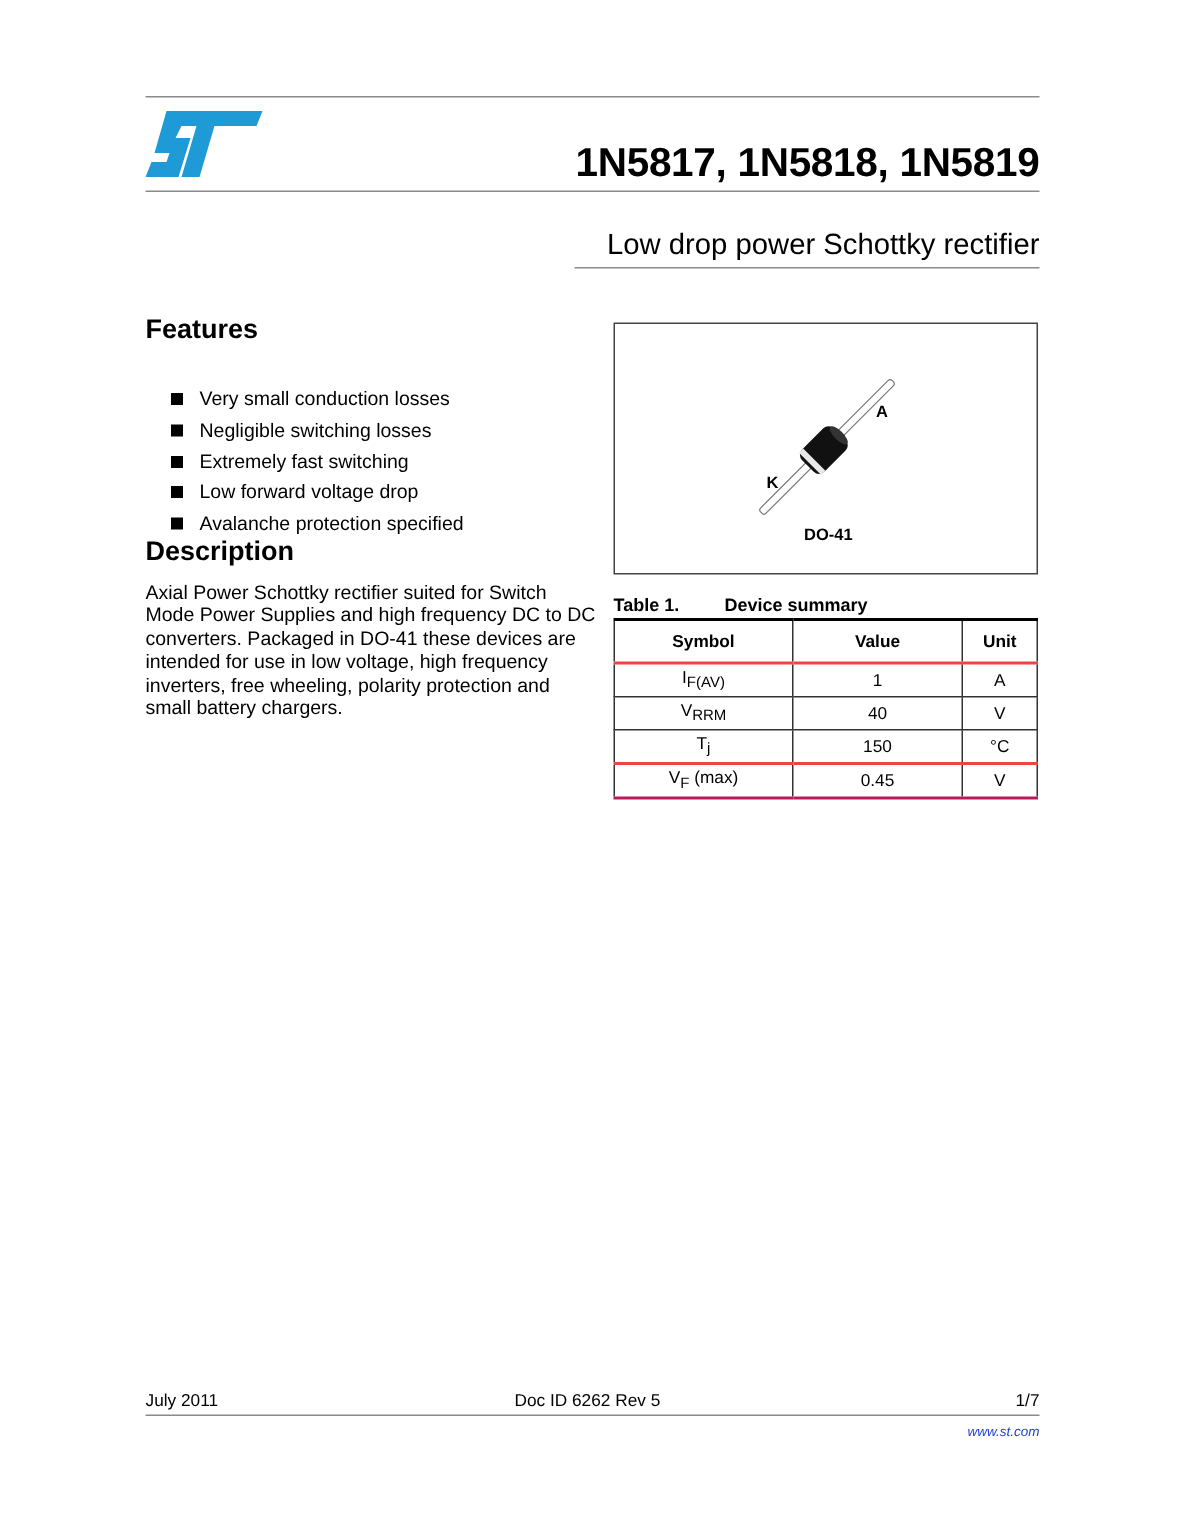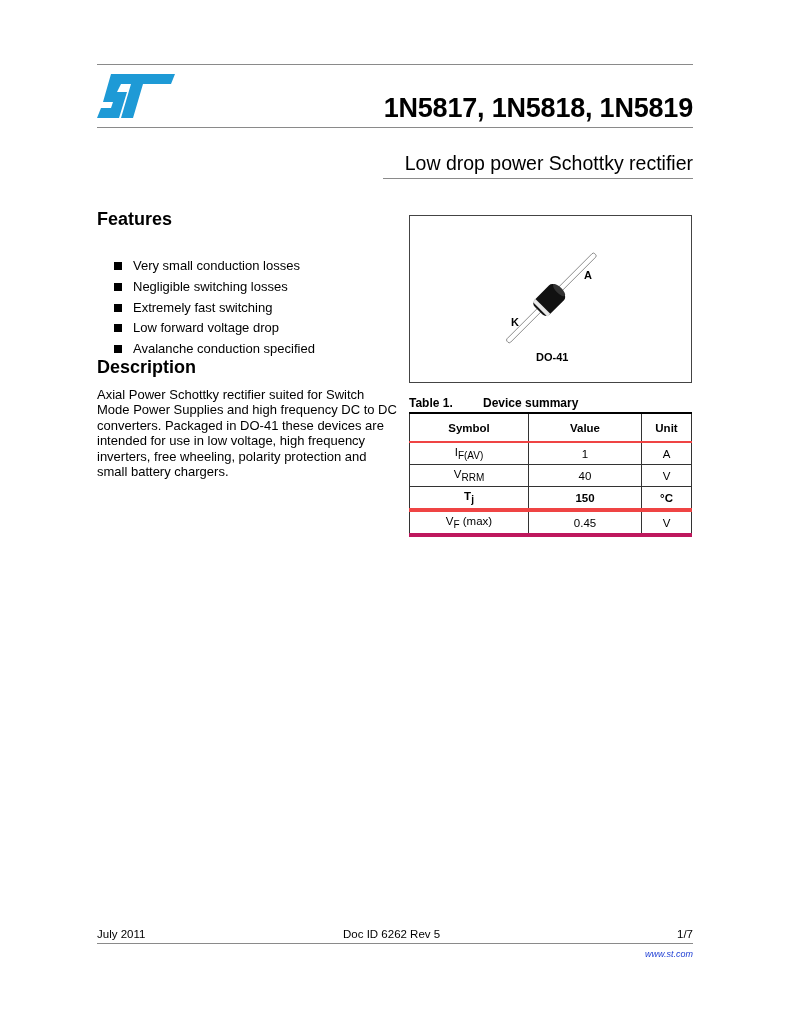--- a/index.html
+++ b/index.html
@@ -15,22 +15,22 @@
   .features-list li { height: 20.7px; line-height: 18px; display: flex; align-items: center; }
   .bullet { display: inline-block; width: 8px; height: 8px; background: #000; margin-right: 11px; margin-left: 1px; }
   .desc { left: 97px; top: 387px; width: 300px; font-size: 13px; line-height: 15.4px; }
   .figbox { left: 409px; top: 215px; width: 283px; height: 168px; border: 1px solid #444; box-sizing: border-box; }
   .fig-label { font-size: 11px; font-weight: bold; }
   .table-caption { left: 409px; top: 396px; font-size: 12px; font-weight: bold; white-space: nowrap; }
   .table-caption .num { display: inline-block; width: 74px; }
   table.summary { position: absolute; left: 409px; top: 412px; width: 283px; border-collapse: collapse; font-size: 11.5px; }
   table.summary th, table.summary td { border: 1px solid #333; text-align: center; height: 21px; padding: 0; }
   table.summary th { height: 27px; font-weight: bold; border-top: 2px solid #000; border-bottom: 2px solid #ef4444; }
-  table.summary tr.last td { border-bottom: 4px solid #be185d; }
-  table.summary tr.sep td { border-bottom: 4px solid #ef4444; font-weight: bold; }
+  table.summary tr.last td { border-bottom: 2px solid #be185d; }
+  table.summary tr.sep td { border-bottom: 2px solid #ef4444; }
   table.summary .c1 { width: 118px; }
   table.summary .c2 { width: 112px; }
   sub { font-size: 10px; vertical-align: -3px; }
   .footer { top: 928px; font-size: 11.5px; }
   .footer-link { right: 98px; top: 949px; font-size: 9px; font-style: italic; color: #1f3fd4; }
 </style>
 </head>
 <body>
 
 <div class="hr" style="left:97px; top:64px; width:596px;"></div>
@@ -59,21 +59,21 @@
   <li>
       <span class="bullet"></span>
       <span>Extremely fast switching</span>
     </li>
   <li>
       <span class="bullet"></span>
       <span>Low forward voltage drop</span>
     </li>
   <li>
       <span class="bullet"></span>
-      <span>Avalanche conduction specified</span>
+      <span>Avalanche protection specified</span>
     </li>
 </ul>
 
 <div class="abs h2" style="left:97px; top:357px;">Description</div>
 <div class="abs desc">Axial Power Schottky rectifier suited for Switch Mode Power Supplies and high frequency DC to DC converters. Packaged in DO-41 these devices are intended for use in low voltage, high frequency inverters, free wheeling, polarity protection and small battery chargers.</div>
 
 <div class="abs figbox">
   <svg width="283" height="168" viewBox="0 0 283 168" style="position:absolute; left:0; top:0;">
 
     <g transform="rotate(-45 141 83)">

